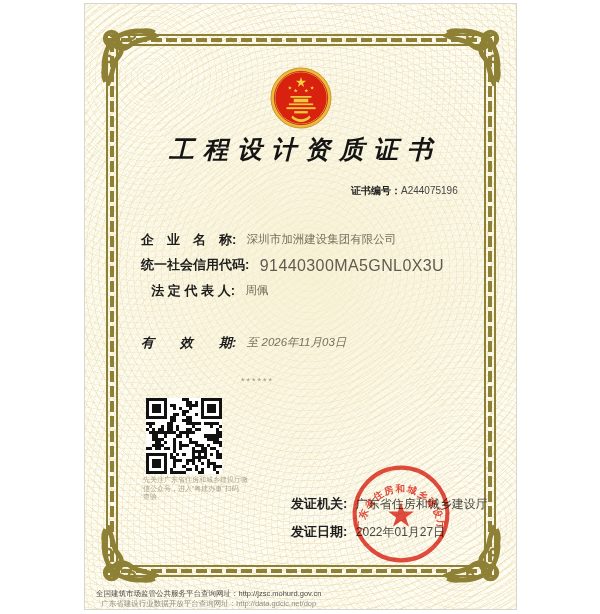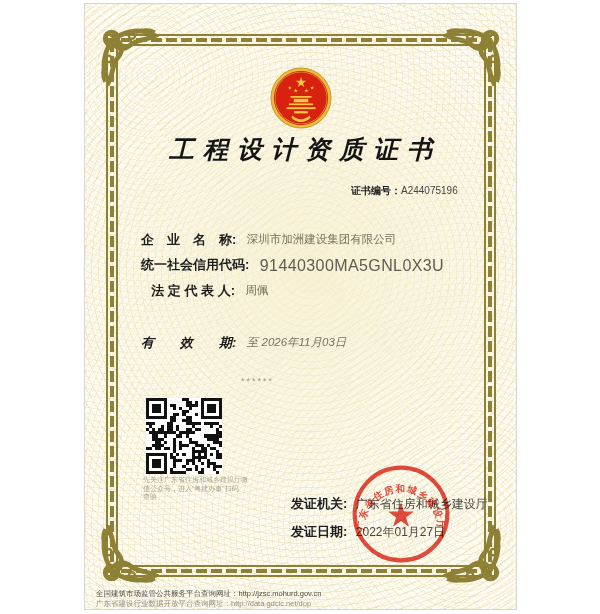--- a/index.html
+++ b/index.html
@@ -41,21 +41,21 @@
   .row .val.addr{width:252px;white-space:normal;font-size:9.5px;line-height:11.5px;margin-top:2px;color:#8b886f;}
   .stars-extra{position:absolute;left:156px;top:372px;font-size:9px;color:#9a9680;letter-spacing:2px;}
   .qr{position:absolute;left:61px;top:394px;width:76px;height:76px;background:#fff;}
   .qr svg{display:block;width:100%;height:100%;}
   .qr-caption{position:absolute;left:58px;top:472px;width:130px;font-size:7px;line-height:8.5px;color:#a9a48e;}
   .issuer-row{position:absolute;white-space:nowrap;}
   .issuer-row .ilbl{font-size:13px;font-weight:bold;color:#1d1d1d;}
   .issuer-row .ival{font-size:12px;color:#4a483d;margin-left:4px;}
   .seal{position:absolute;left:266px;top:460px;width:100px;height:100px;opacity:.88;mix-blend-mode:multiply;}
   .emblem{position:absolute;left:185px;top:63px;width:62px;height:62px;}
-  .footer{position:absolute;left:11px;top:585px;font-size:7.5px;line-height:9.5px;}
+  .footer{position:absolute;left:11px;top:585px;font-size:7.5px;line-height:9.5px;text-align:center;}
   .footer .f1{color:#4c4c48;}
   .footer .f2{color:#8f8e86;}
 </style>
 </head>
 <body>
 
 <svg width="0" height="0" style="position:absolute">
   <defs>
     <path id="st" d="M0,-1 L0.2245,-0.309 L0.951,-0.309 L0.363,0.118 L0.5878,0.809 L0,0.382 L-0.5878,0.809 L-0.363,0.118 L-0.951,-0.309 L-0.2245,-0.309 Z"></path>
     <g id="cornerFlourish" fill="none" stroke="currentColor">

